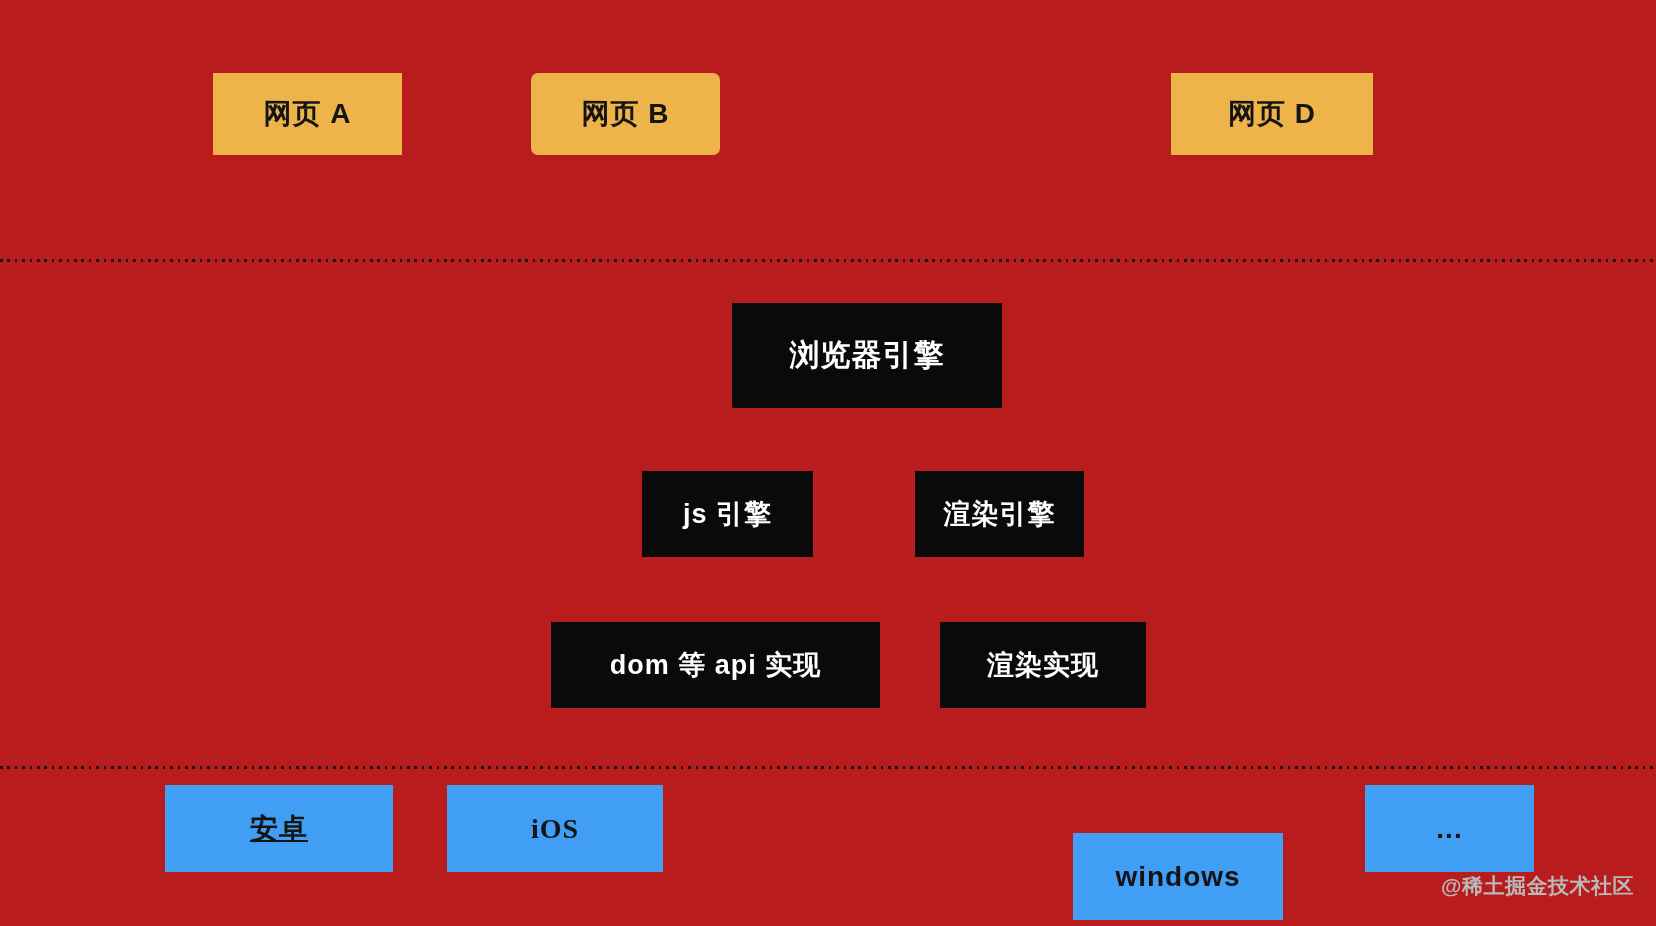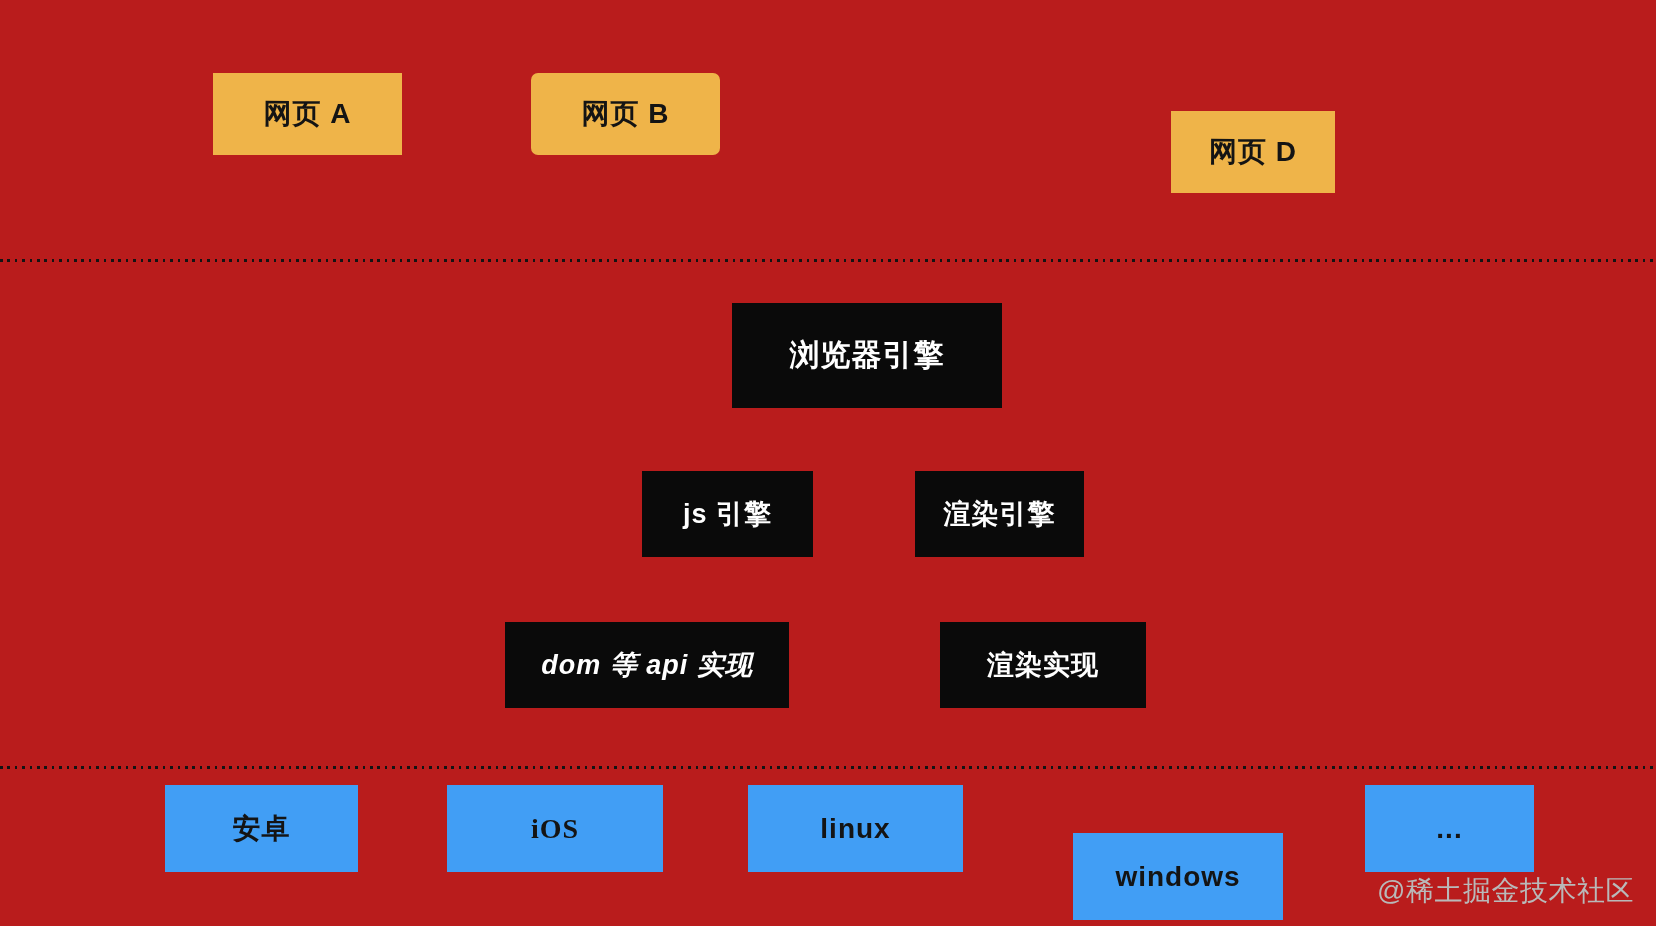--- a/index.html
+++ b/index.html
@@ -46,48 +46,47 @@
     width: 1656px;
     height: 3px;
     background: repeating-linear-gradient(90deg, #131313 0px, #131313 2.6px, transparent 2.6px, transparent 7.4px);
   }
   #divider-top { top: 259px; }
   #divider-bottom { top: 766px; }
   #watermark {
     position: absolute;
     top: 872px;
     right: 22px;
-    font-size: 28px;
-    font-weight: 400;
+    font-size: 21px;
+    font-weight: 700;
     color: #B9B9B9;
     letter-spacing: 0.5px;
   }
 </style>
 </head>
 <body>
 
 <div id="stage">
 
   <div class="box web-box" style="left:213px; width:189px;">网页 A</div>
   <div class="box web-box" style="left:531px; width:189px;border-radius:7px;">网页 B</div>
-  <div class="box web-box" style="left:1171px; width:164px;margin-top:38px;">网页 D</div>
+  <div class="box web-box" style="left:1171px; width:202px;">网页 D</div>
 
   <div class="divider" id="divider-top"></div>
 
   <div class="box engine-box" style="left:732px; top:303px; width:270px; height:105px; font-size:30px;">浏览器引擎</div>
 
   <div class="box engine-box" style="left:642px; top:471px; width:171px; height:86px;">js 引擎</div>
   <div class="box engine-box" style="left:915px; top:471px; width:169px; height:86px;">渲染引擎</div>
 
-  <div class="box engine-box" style="left:505px; top:622px; width:284px; height:86px;font-style:italic;">dom 等 api 实现</div>
+  <div class="box engine-box" style="left:551px; top:622px; width:329px; height:86px;">dom 等 api 实现</div>
   <div class="box engine-box" style="left:940px; top:622px; width:206px; height:86px;text-align:center;">渲染实现</div>
 
   <div class="divider" id="divider-bottom"></div>
 
-  <div class="box os-box" style="left:165px; width:193px;">安卓</div>
+  <div class="box os-box" style="left:165px; width:228px;text-decoration:underline;">安卓</div>
   <div class="box os-box" style="left:447px; width:216px;font-family:Liberation Serif, serif;">iOS</div>
-  <div class="box os-box" style="left:748px; width:215px;">linux</div>
   <div class="box os-box" style="left:1073px; width:210px;margin-top:48px;">windows</div>
   <div class="box os-box" style="left:1365px; width:169px;">...</div>
 
   <div id="watermark">@稀土掘金技术社区</div>
 
 </div>
 
 </body></html>

